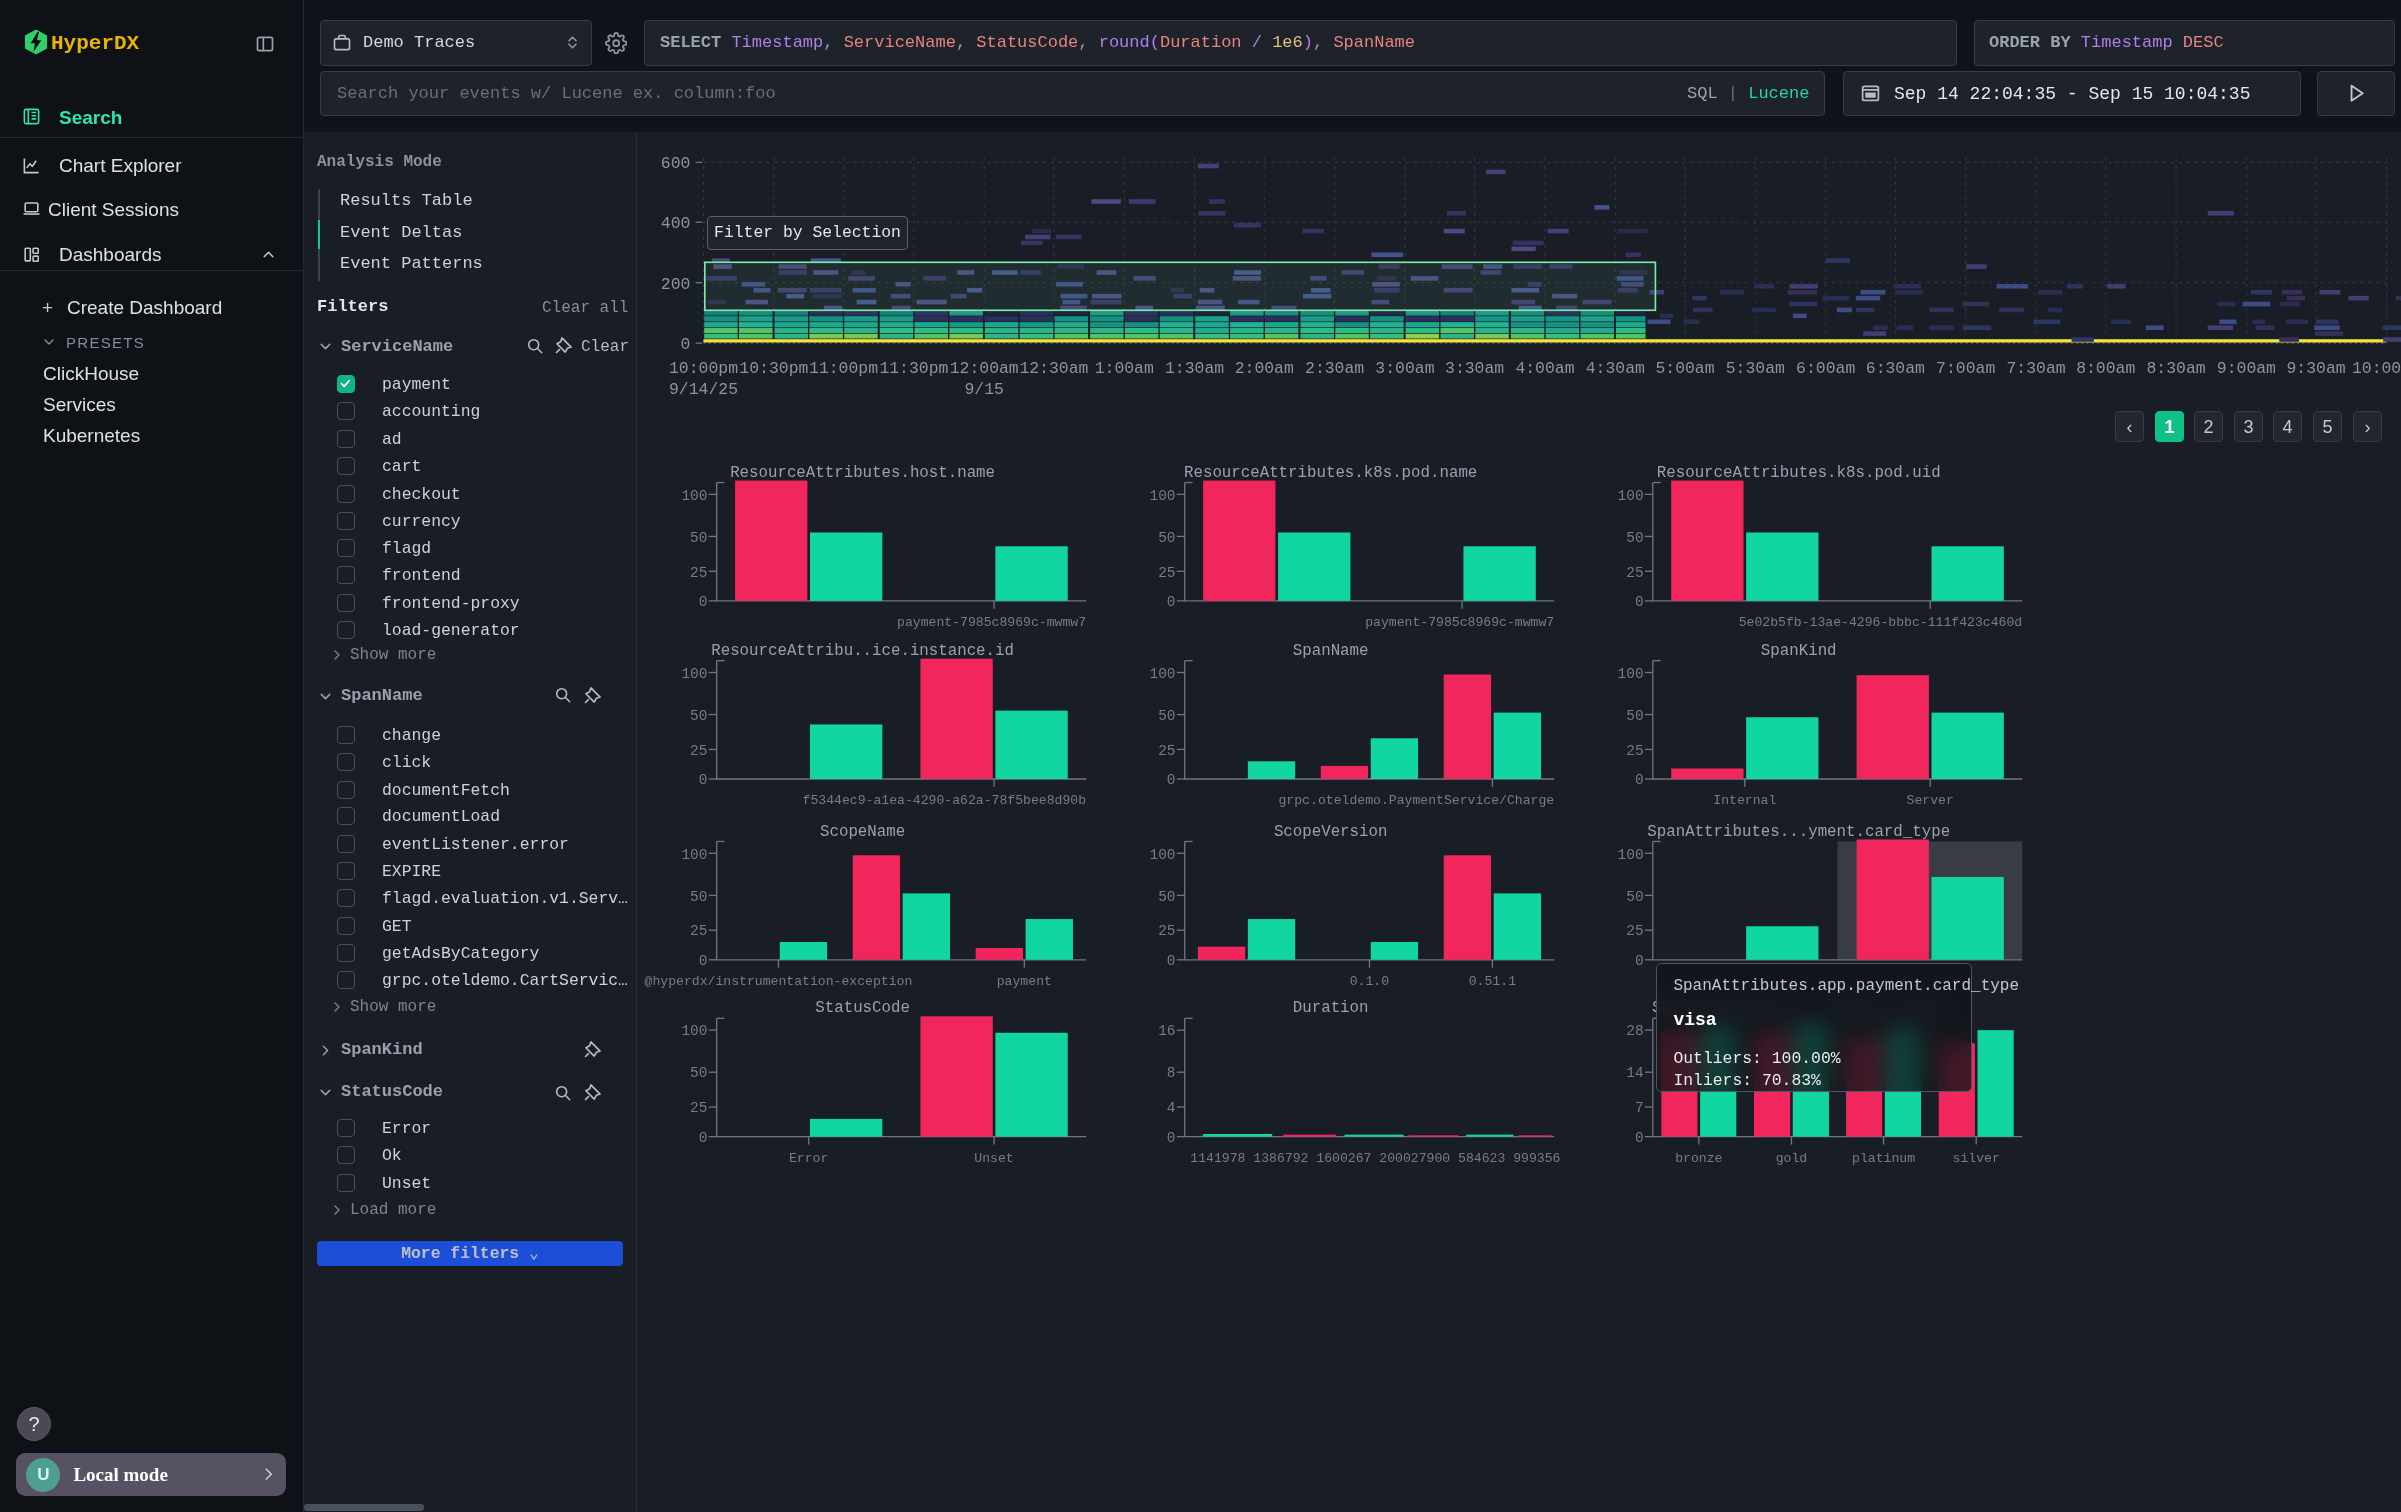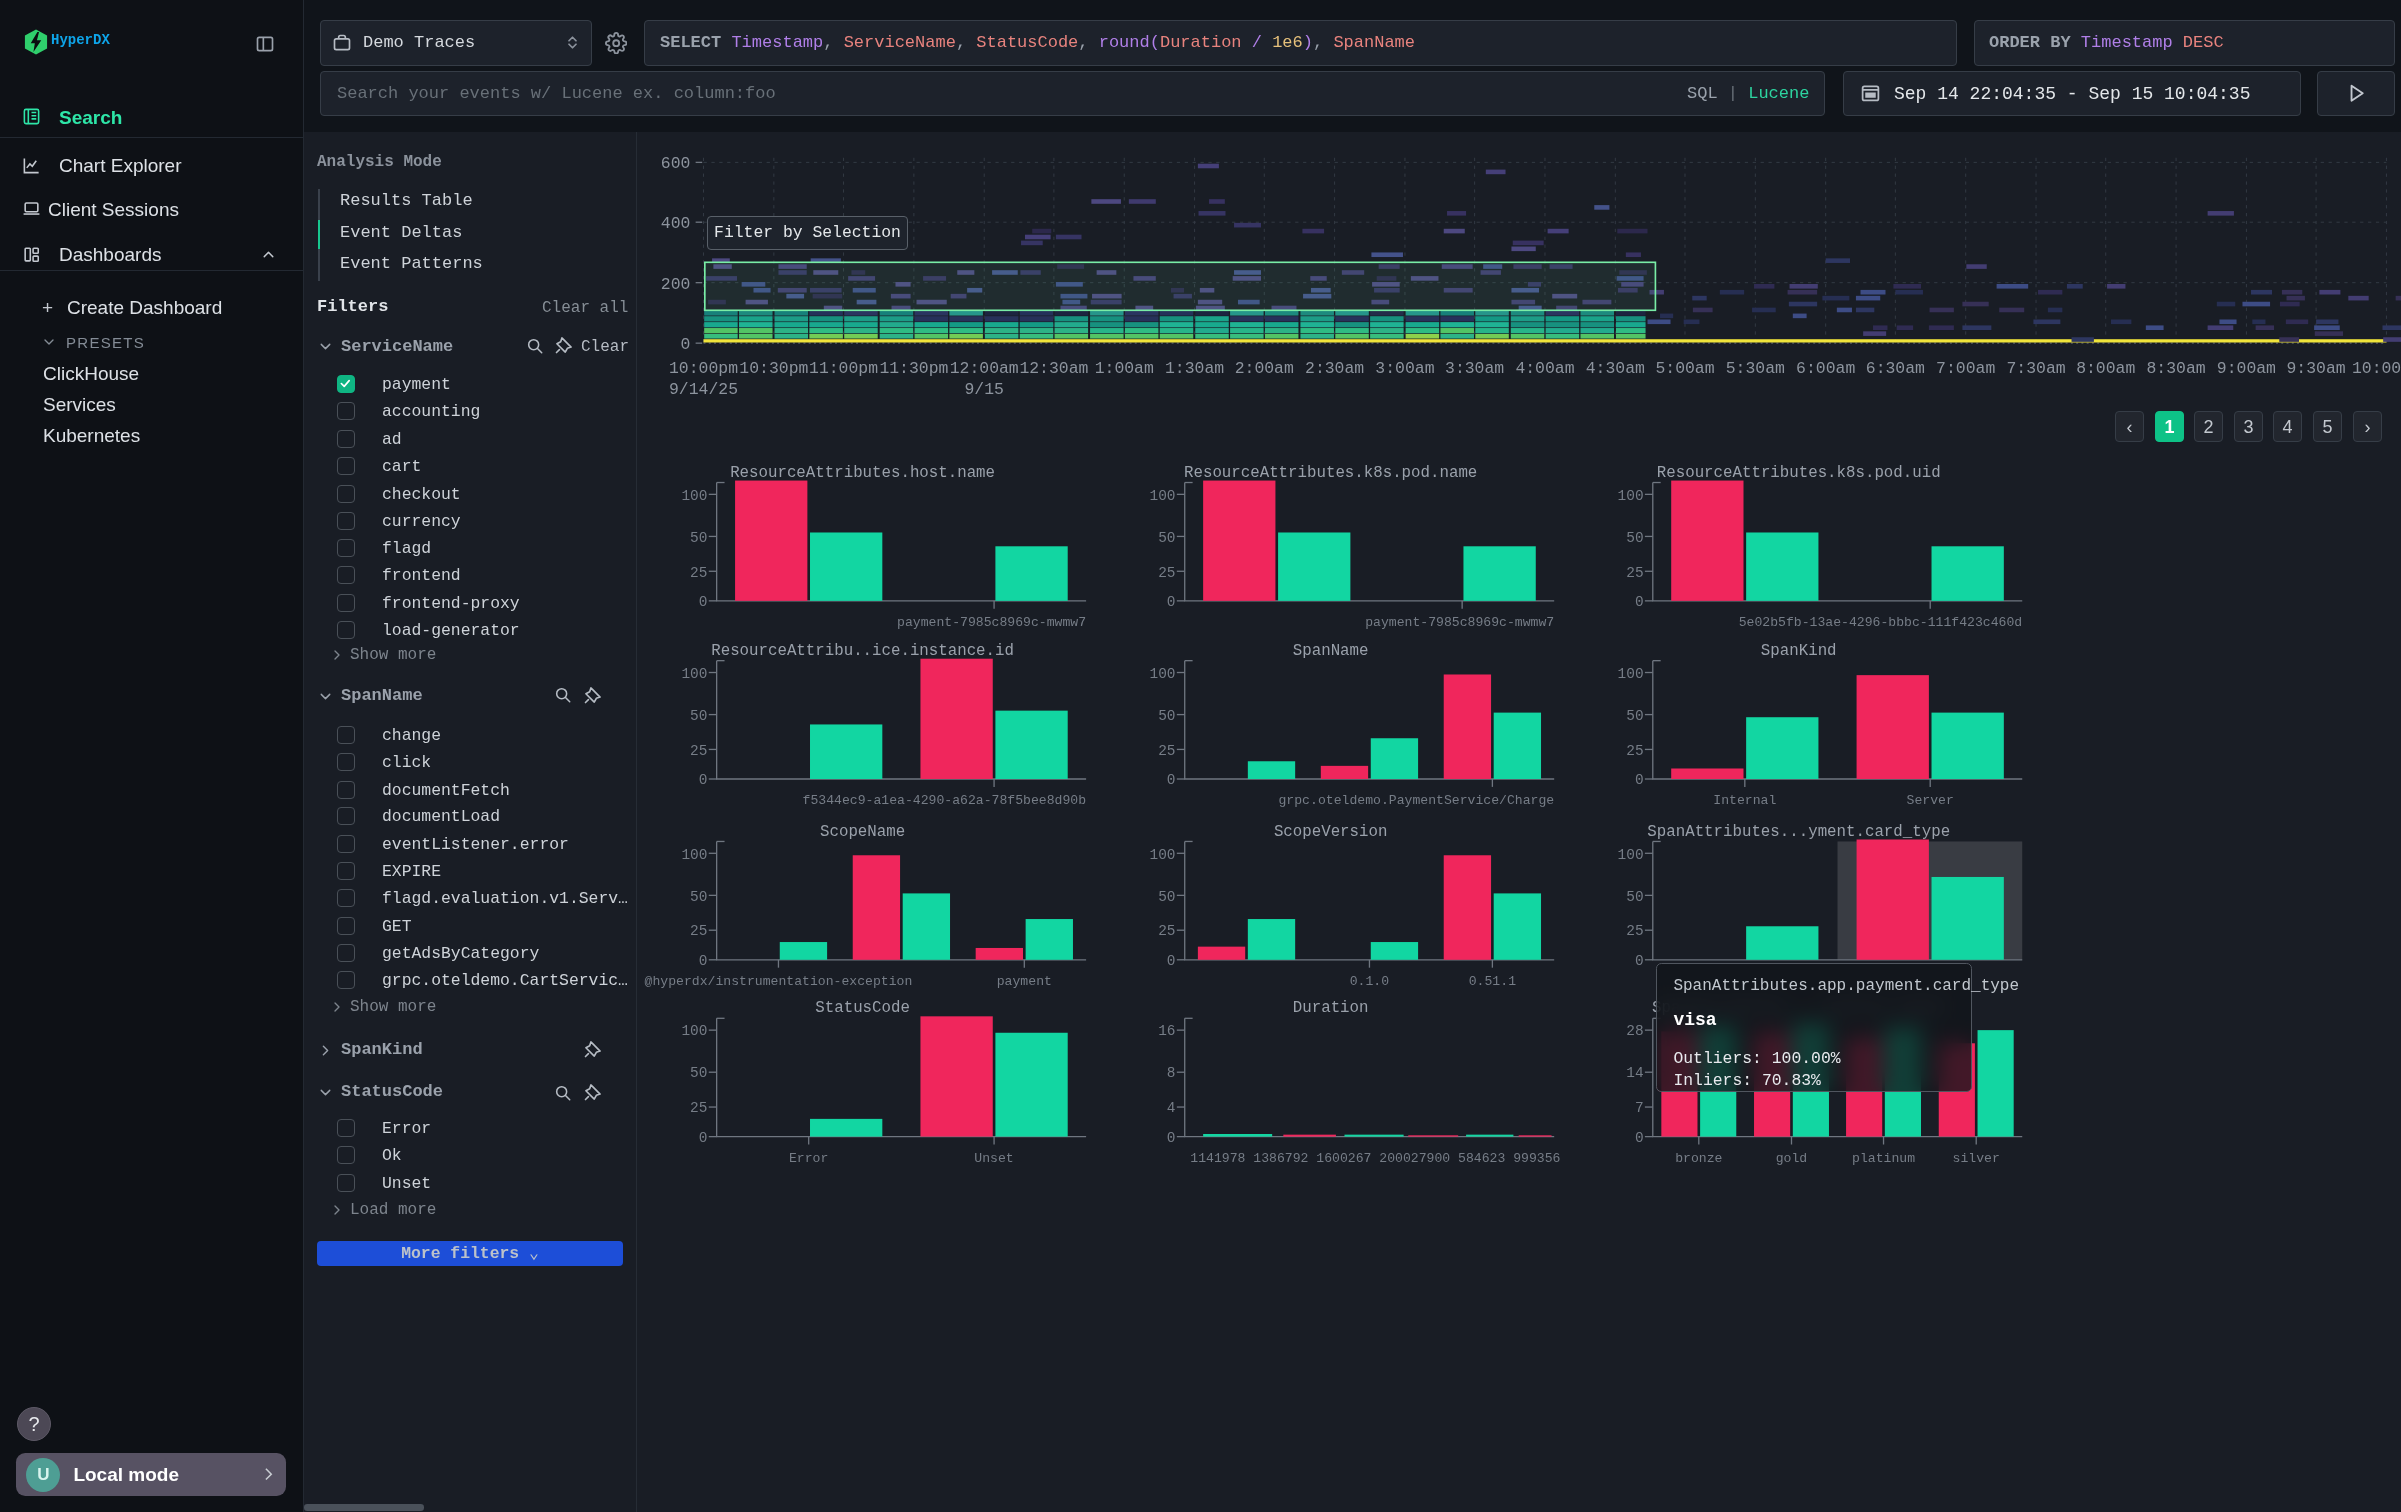--- a/index.html
+++ b/index.html
@@ -13,21 +13,21 @@
 #presets-label { font-family:"Liberation Sans", sans-serif; font-size:15px; color:#848c96; letter-spacing:1.3px; }
 #deploy-card { position:absolute; left:21px; top:494px; width:260px; height:155px; background:#1a1f27; border-radius:9.2px; }
 #deploy-card .t { font-family:"Liberation Sans", sans-serif; font-size:18px; color:#c3c9d1; text-align:center; }
 #gs-btn { position:absolute; left:26px; top:80px; width:208px; height:34px; background:#1e3d33; border-radius:5.3px;
   color:#3bf0a9; font-family:"Liberation Sans", sans-serif; font-weight:bold; font-size:18px; text-align:center; line-height:34px; }
 #help-circ { position:absolute; left:17px; top:1407px; width:34px; height:34px; border-radius:50%; background:#4c4855; border:1.3px solid #5d5966;
   color:#e8eaee; font-family:"Liberation Sans", sans-serif; font-size:20px; text-align:center; line-height:33px; }
 #localmode { position:absolute; left:16.4px; top:1453px; width:270px; height:43px; background:#575263; border-radius:9.2px; }
 #localmode .av { position:absolute; left:10px; top:4.6px; width:34px; height:34px; border-radius:50%; background:#4e9e94; color:#d8f4ee;
   font-family:"Liberation Sans", sans-serif; font-size:17px; font-weight:bold; text-align:center; line-height:34px; }
-#localmode .lm { position:absolute; left:57px; top:10.5px; font-family:Liberation Sans, sans-serif; font-size:19px; font-weight:bold; color:#fff; }
+#localmode .lm { position:absolute; left:57px; top:10.5px; font-family:Liberation Serif, serif; font-size:19px; font-weight:bold; color:#fff; }
 
 
 #filters { position:absolute; left:304px; top:132px; width:333px; height:1381px; background:#191d25; border-right:0.7px solid #262c35; }
 .fhead { position:absolute; font-size:16px; font-weight:bold; color:#8b929c; }
 .fmode { position:absolute; left:340px; font-size:17px; color:#ced3d9; }
 .fsec { position:absolute; left:36px; font-size:17px; font-weight:bold; color:#9aa1ab; }
 .frow { position:absolute; left:337px; height:22.4px; width:289px; }
 .cb { position:absolute; left:0; top:0px; width:18px; height:18px; border:1.3px solid #4a5058; border-radius:4px; background:transparent; }
 .cb.on { background:#0fb583; border-color:#0fb583; }
 .cb.on svg { position:absolute; left:1.3px; top:1.3px; }
@@ -861,21 +861,21 @@
 <div class="tbox" style="left:2317px;top:71px;width:78px;height:45px;"></div>
 <svg class="abs" style="left:2345px;top:82px" width="22.4" height="22.4" viewBox="0 0 24 24" fill="none" stroke="#c3c8cf" stroke-width="2" stroke-linejoin="round">
     <path d="M7 4 L19 12 L7 20 Z"></path>
   </svg>
 
 <div id="sidebar">
   <svg class="abs" style="left:22px;top:28px" width="28" height="28" viewBox="0 0 24 24">
     <path d="M12 1.2 L21.5 6.5 V17.5 L12 22.8 L2.5 17.5 V6.5 Z" fill="#2fcf6c"></path>
     <path d="M13.2 3.5 L7.5 13 H11 L9.8 20.5 L16.5 10.5 H12.8 L14.6 3.5 Z" fill="#0b0d10"></path>
   </svg>
-  <div class="abs" style="left:51px;top:32px;font-size:14px;font-weight:bold;color:#0ea5e9;">HyperDX</div>
+  <div class="abs" style="left:51px;top:32px;font-size:21px;font-weight:bold;color:#eab308;">HyperDX</div>
   <svg class="abs" style="left:255px;top:34px" width="20" height="20" viewBox="0 0 24 24" fill="none" stroke="#9aa1ab" stroke-width="2">
       <rect x="3" y="4" width="18" height="16" rx="2"></rect>
       <path d="M10 4 V20"></path>
     </svg>
 
   <svg class="abs" style="left:22px;top:107px" width="19" height="19" viewBox="0 0 24 24" fill="none" stroke="#2ee6a8" stroke-width="2">
       <rect x="3" y="3" width="18" height="18" rx="2"></rect>
       <path d="M8 3 V21 M12 7 h6 M12 11 h6 M12 15 h6"></path>
     </svg>
   <div class="abs navtxt" style="left:59px;top:107px;color:#2ee6a8;font-weight:bold;">Search</div>

